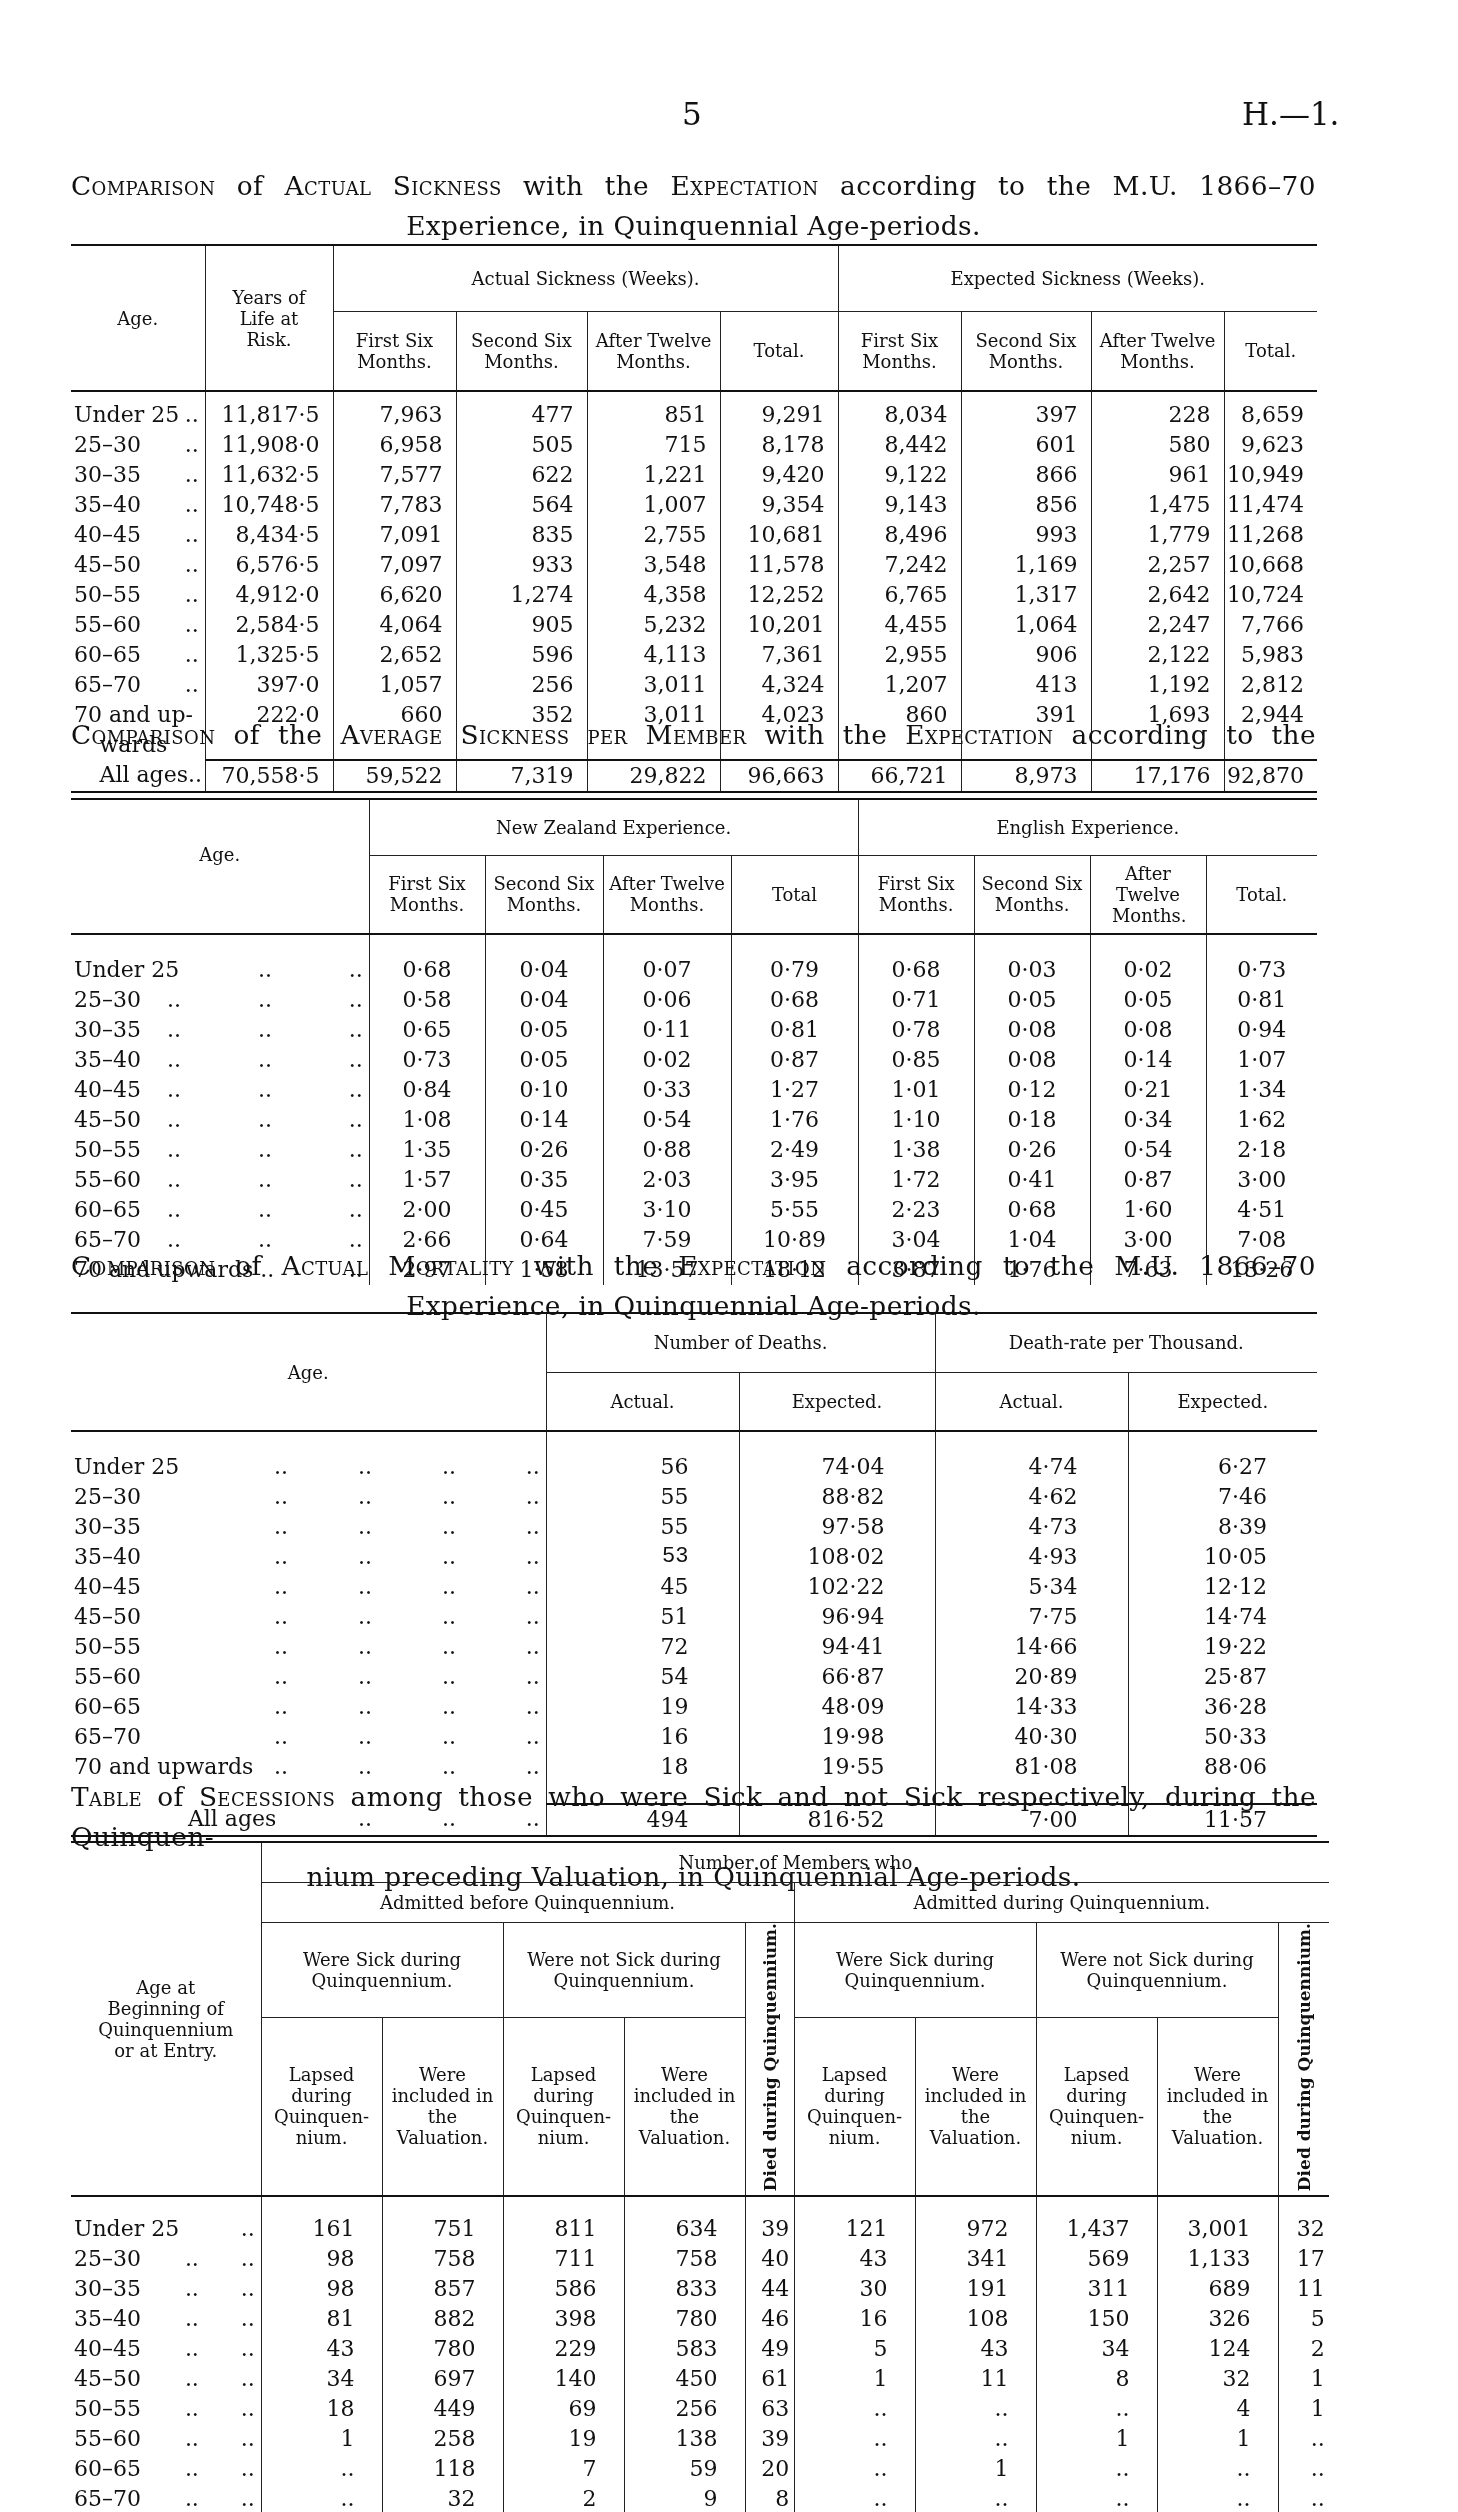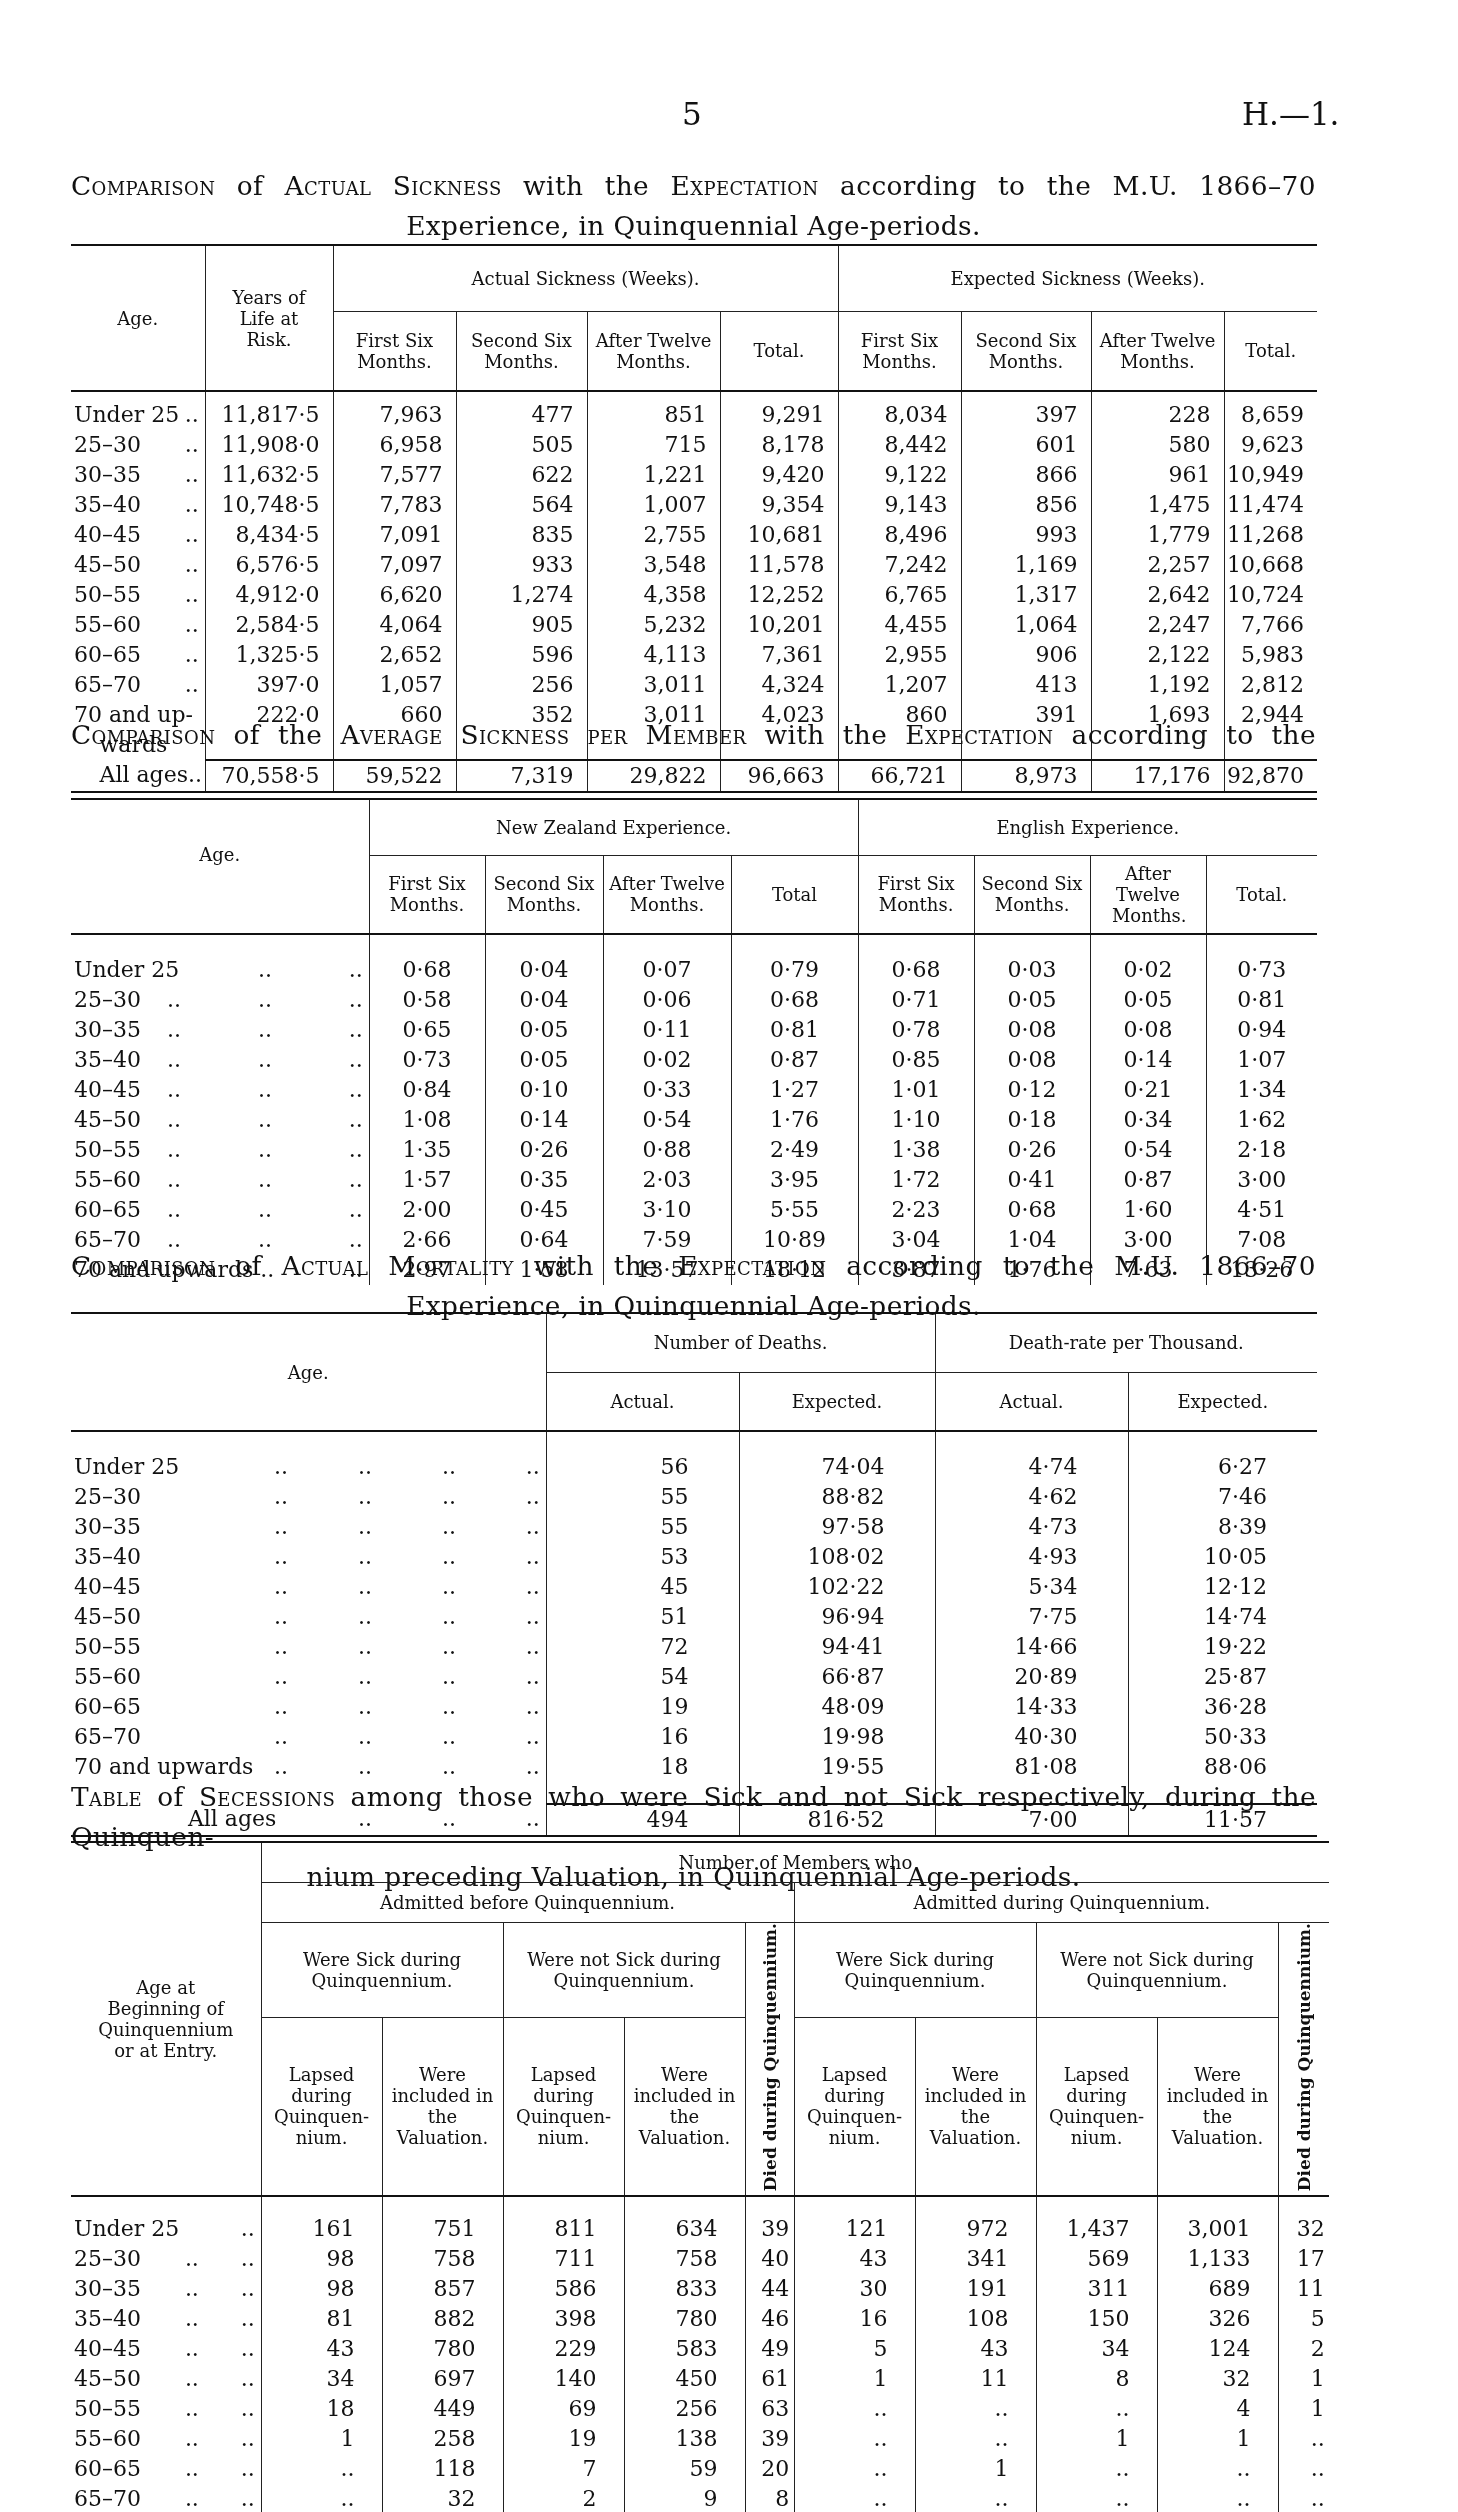--- a/index.html
+++ b/index.html
@@ -594,21 +594,21 @@
         <td class="vl num" style="padding-right:50px;">4·73</td>
         <td class="vl num" style="padding-right:50px;">8·39</td>
       </tr>
       <tr>
         <td class="age">
           <div class="agecell">
             <span>35–40</span>
             <span>..&nbsp;&nbsp;&nbsp;&nbsp;&nbsp;&nbsp;&nbsp;&nbsp;&nbsp;&nbsp;..&nbsp;&nbsp;&nbsp;&nbsp;&nbsp;&nbsp;&nbsp;&nbsp;&nbsp;&nbsp;..&nbsp;&nbsp;&nbsp;&nbsp;&nbsp;&nbsp;&nbsp;&nbsp;&nbsp;&nbsp;..</span>
           </div>
         </td>
-        <td class="vl num" style="padding-right:50px;">53</td>
+        <td class="vl num" style="padding-right:50px;font-family:Liberation Mono, monospace;">53</td>
         <td class="vl num" style="padding-right:50px;">108·02</td>
         <td class="vl num" style="padding-right:50px;">4·93</td>
         <td class="vl num" style="padding-right:50px;">10·05</td>
       </tr>
       <tr>
         <td class="age">
           <div class="agecell">
             <span>40–45</span>
             <span>..&nbsp;&nbsp;&nbsp;&nbsp;&nbsp;&nbsp;&nbsp;&nbsp;&nbsp;&nbsp;..&nbsp;&nbsp;&nbsp;&nbsp;&nbsp;&nbsp;&nbsp;&nbsp;&nbsp;&nbsp;..&nbsp;&nbsp;&nbsp;&nbsp;&nbsp;&nbsp;&nbsp;&nbsp;&nbsp;&nbsp;..</span>
           </div>

